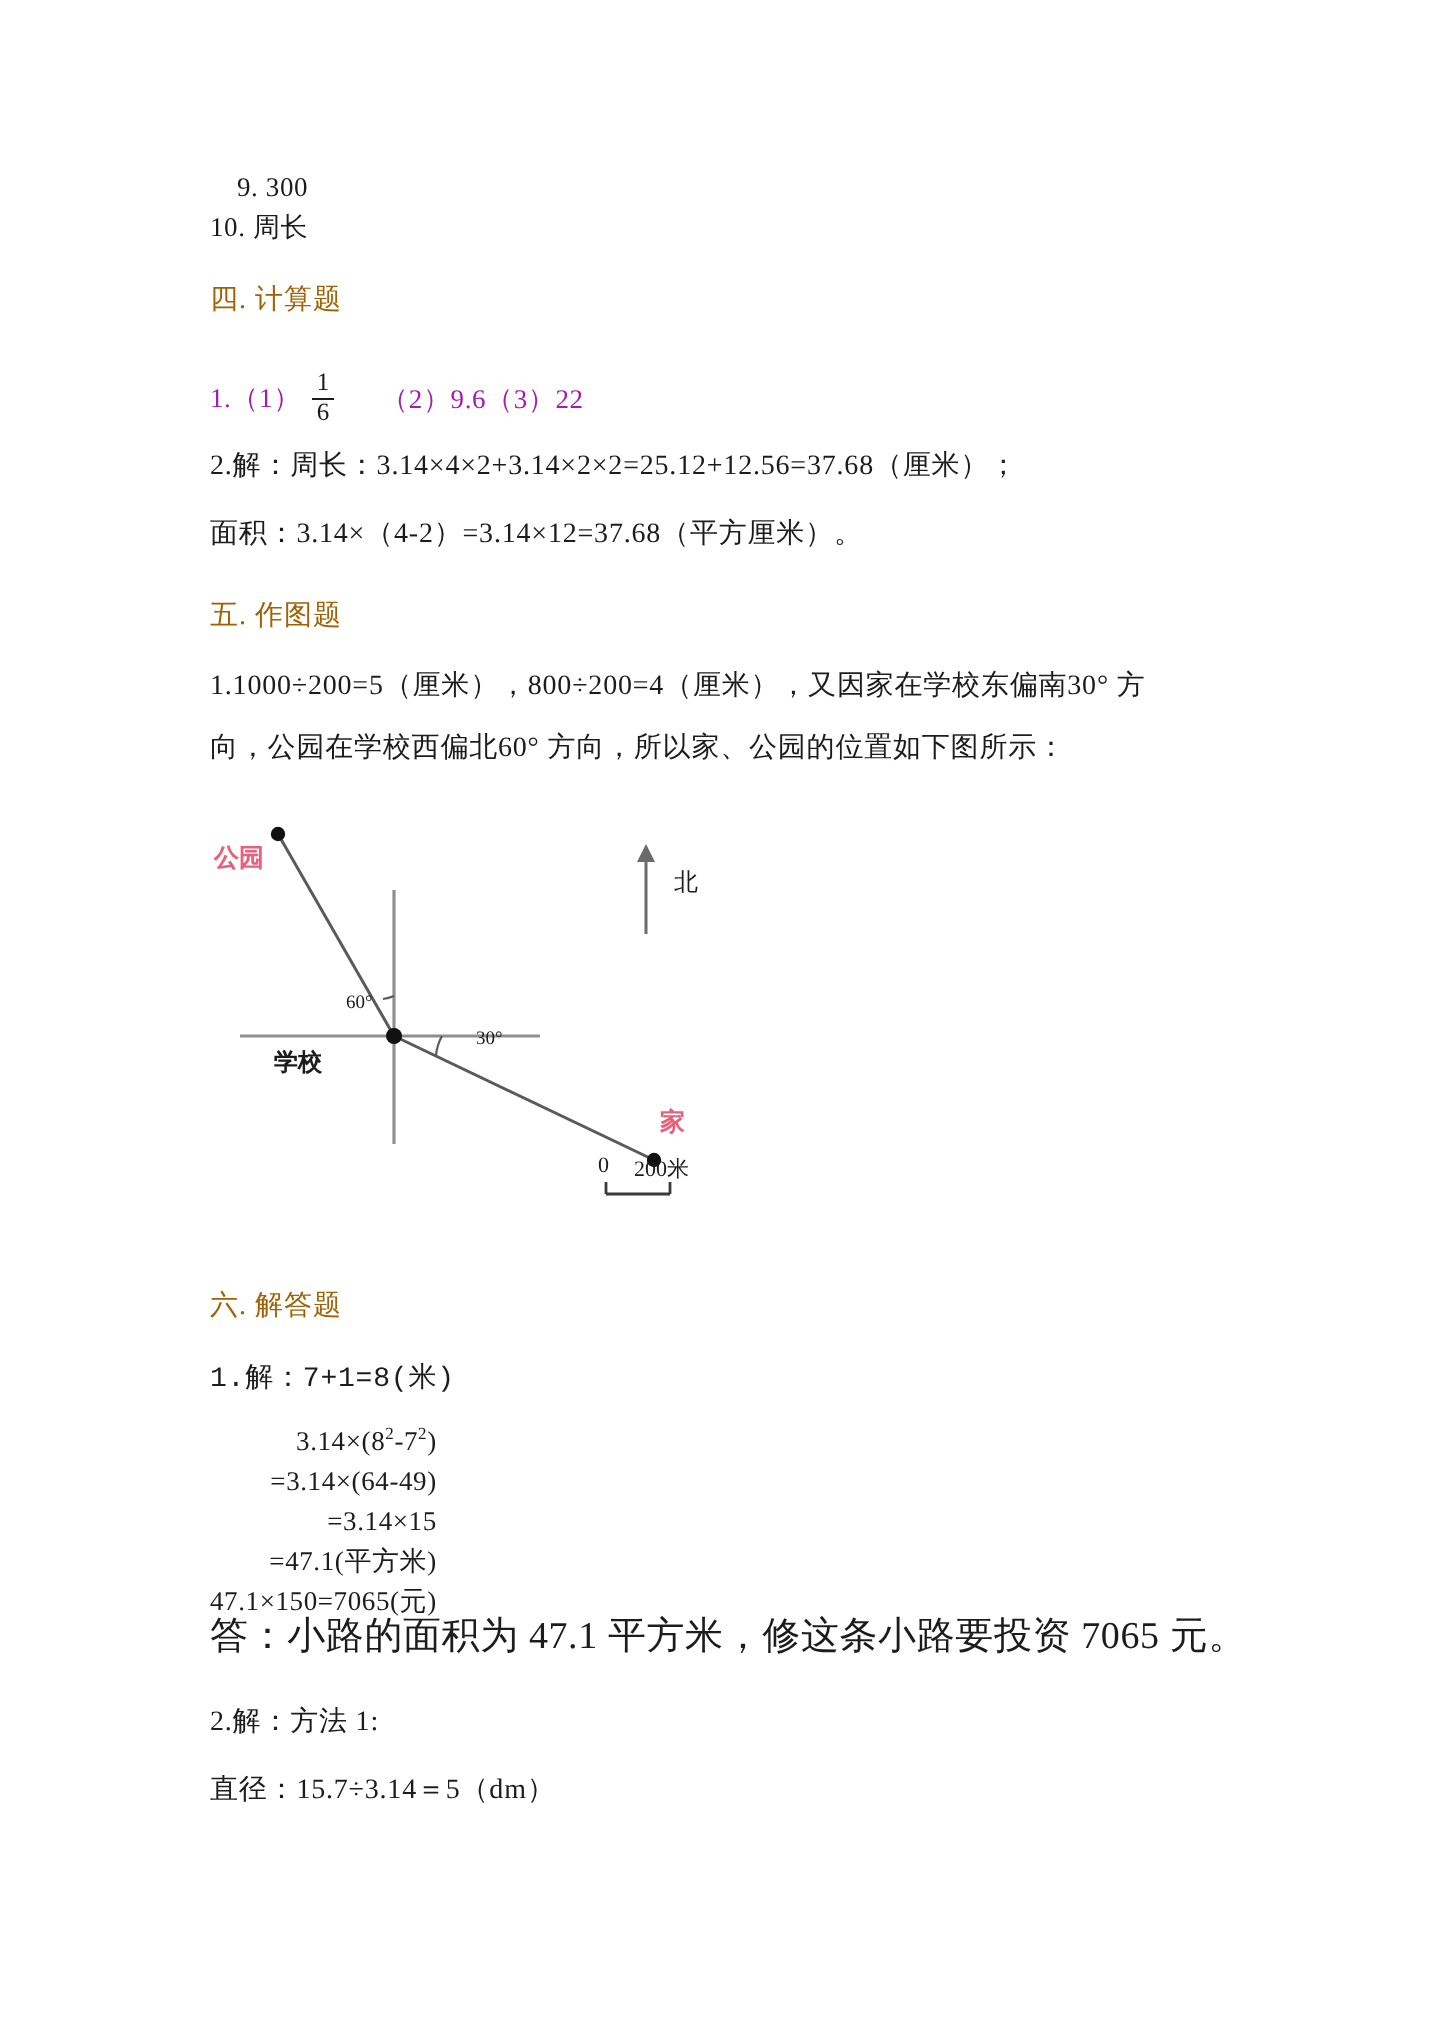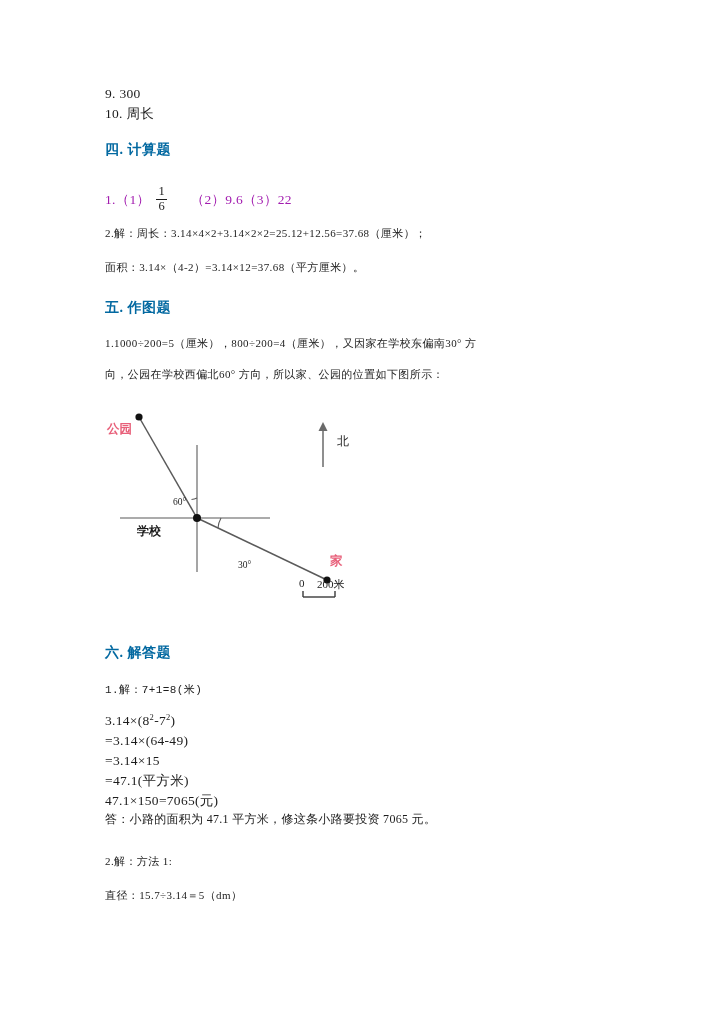--- a/index.html
+++ b/index.html
@@ -26,29 +26,30 @@
     width: 530px;
   }
 
   
   .ans-line {
     font-size: 13.5px;
     line-height: 20px;
     letter-spacing: 0.3px;
     color: #1c1c1c;
     white-space: nowrap;
+    text-align: right;
   }
   .sect-head {
     font-size: 14px;
-    font-weight: bold;
+    font-weight: normal;
     letter-spacing: 0.5px;
-    color: #0369a1;
+    color: #a16207;
   }
   .para {
-    font-size: 11px;
+    font-size: 14px;
     line-height: 31px;
     letter-spacing: 0.4px;
     color: #1c1c1c;
   }
   .para-tight {
     font-size: 13.5px;
     line-height: 17px;
     letter-spacing: 0.3px;
     color: #a21caf;
     white-space: nowrap;
@@ -163,37 +164,37 @@
         <line x1="198" y1="192" x2="230" y2="192" stroke="#3a3a3a" stroke-width="1.4"></line>
         <line x1="198" y1="186" x2="198" y2="192" stroke="#3a3a3a" stroke-width="1.4"></line>
         <line x1="230" y1="186" x2="230" y2="192" stroke="#3a3a3a" stroke-width="1.4"></line>
       </svg>
 
       <div class="fig-label red" style="left:2px; top:16px;">公园</div>
       <div class="fig-label red" style="left:225px; top:148px;">家</div>
       <div class="fig-label" style="left:32px; top:118px;font-weight:bold;">学校</div>
       <div class="fig-label" style="left:232px; top:28px;">北</div>
       <div class="fig-label small" style="left:57px; top:92px;">60°</div>
-      <div class="fig-label small" style="left:122px; top:110px;margin-top:45px;">30°</div>
+      <div class="fig-label small" style="left:122px; top:110px;">30°</div>
       <div class="fig-label scale" style="left:194px; top:172px;">0</div>
       <div class="fig-label scale" style="left:212px; top:172px;">200米</div>
     </div>
 
     <div class="sect-head" style="position:absolute; left:0; top:644px;">六. 解答题</div>
 
     <div class="para nowrap" style="position:absolute; left:0; top:675px;font-family:Liberation Mono, monospace;">1.解：7+1=8(米)</div>
 
     <div style="position:absolute; left:0; top:711px;">
       <div class="ans-line"><span>3.14×(8</span><sup class="exp">2</sup><span>-7</span><sup class="exp">2</sup><span>)</span></div>
       <div class="ans-line">=3.14×(64-49)</div>
       <div class="ans-line">=3.14×15</div>
       <div class="ans-line">=47.1(平方米)</div>
       <div class="ans-line">47.1×150=7065(元)</div>
     </div>
 
-    <div class="ans-line" style="position:absolute; left:0; top:809px; font-size:12px;">答：小路的面积为 47.1 平方米，修这条小路要投资 7065 元。</div>
+    <div class="ans-line" style="position:absolute; left:0; top:809px; font-size:19px;">答：小路的面积为 47.1 平方米，修这条小路要投资 7065 元。</div>
 
     <div class="para nowrap" style="position:absolute; left:0; top:846px;">2.解：方法 1:</div>
 
     <div class="para nowrap" style="position:absolute; left:0; top:880px;">直径：15.7÷3.14＝5（dm）</div>
 
   </div>
 </div>
 
 </body></html>

